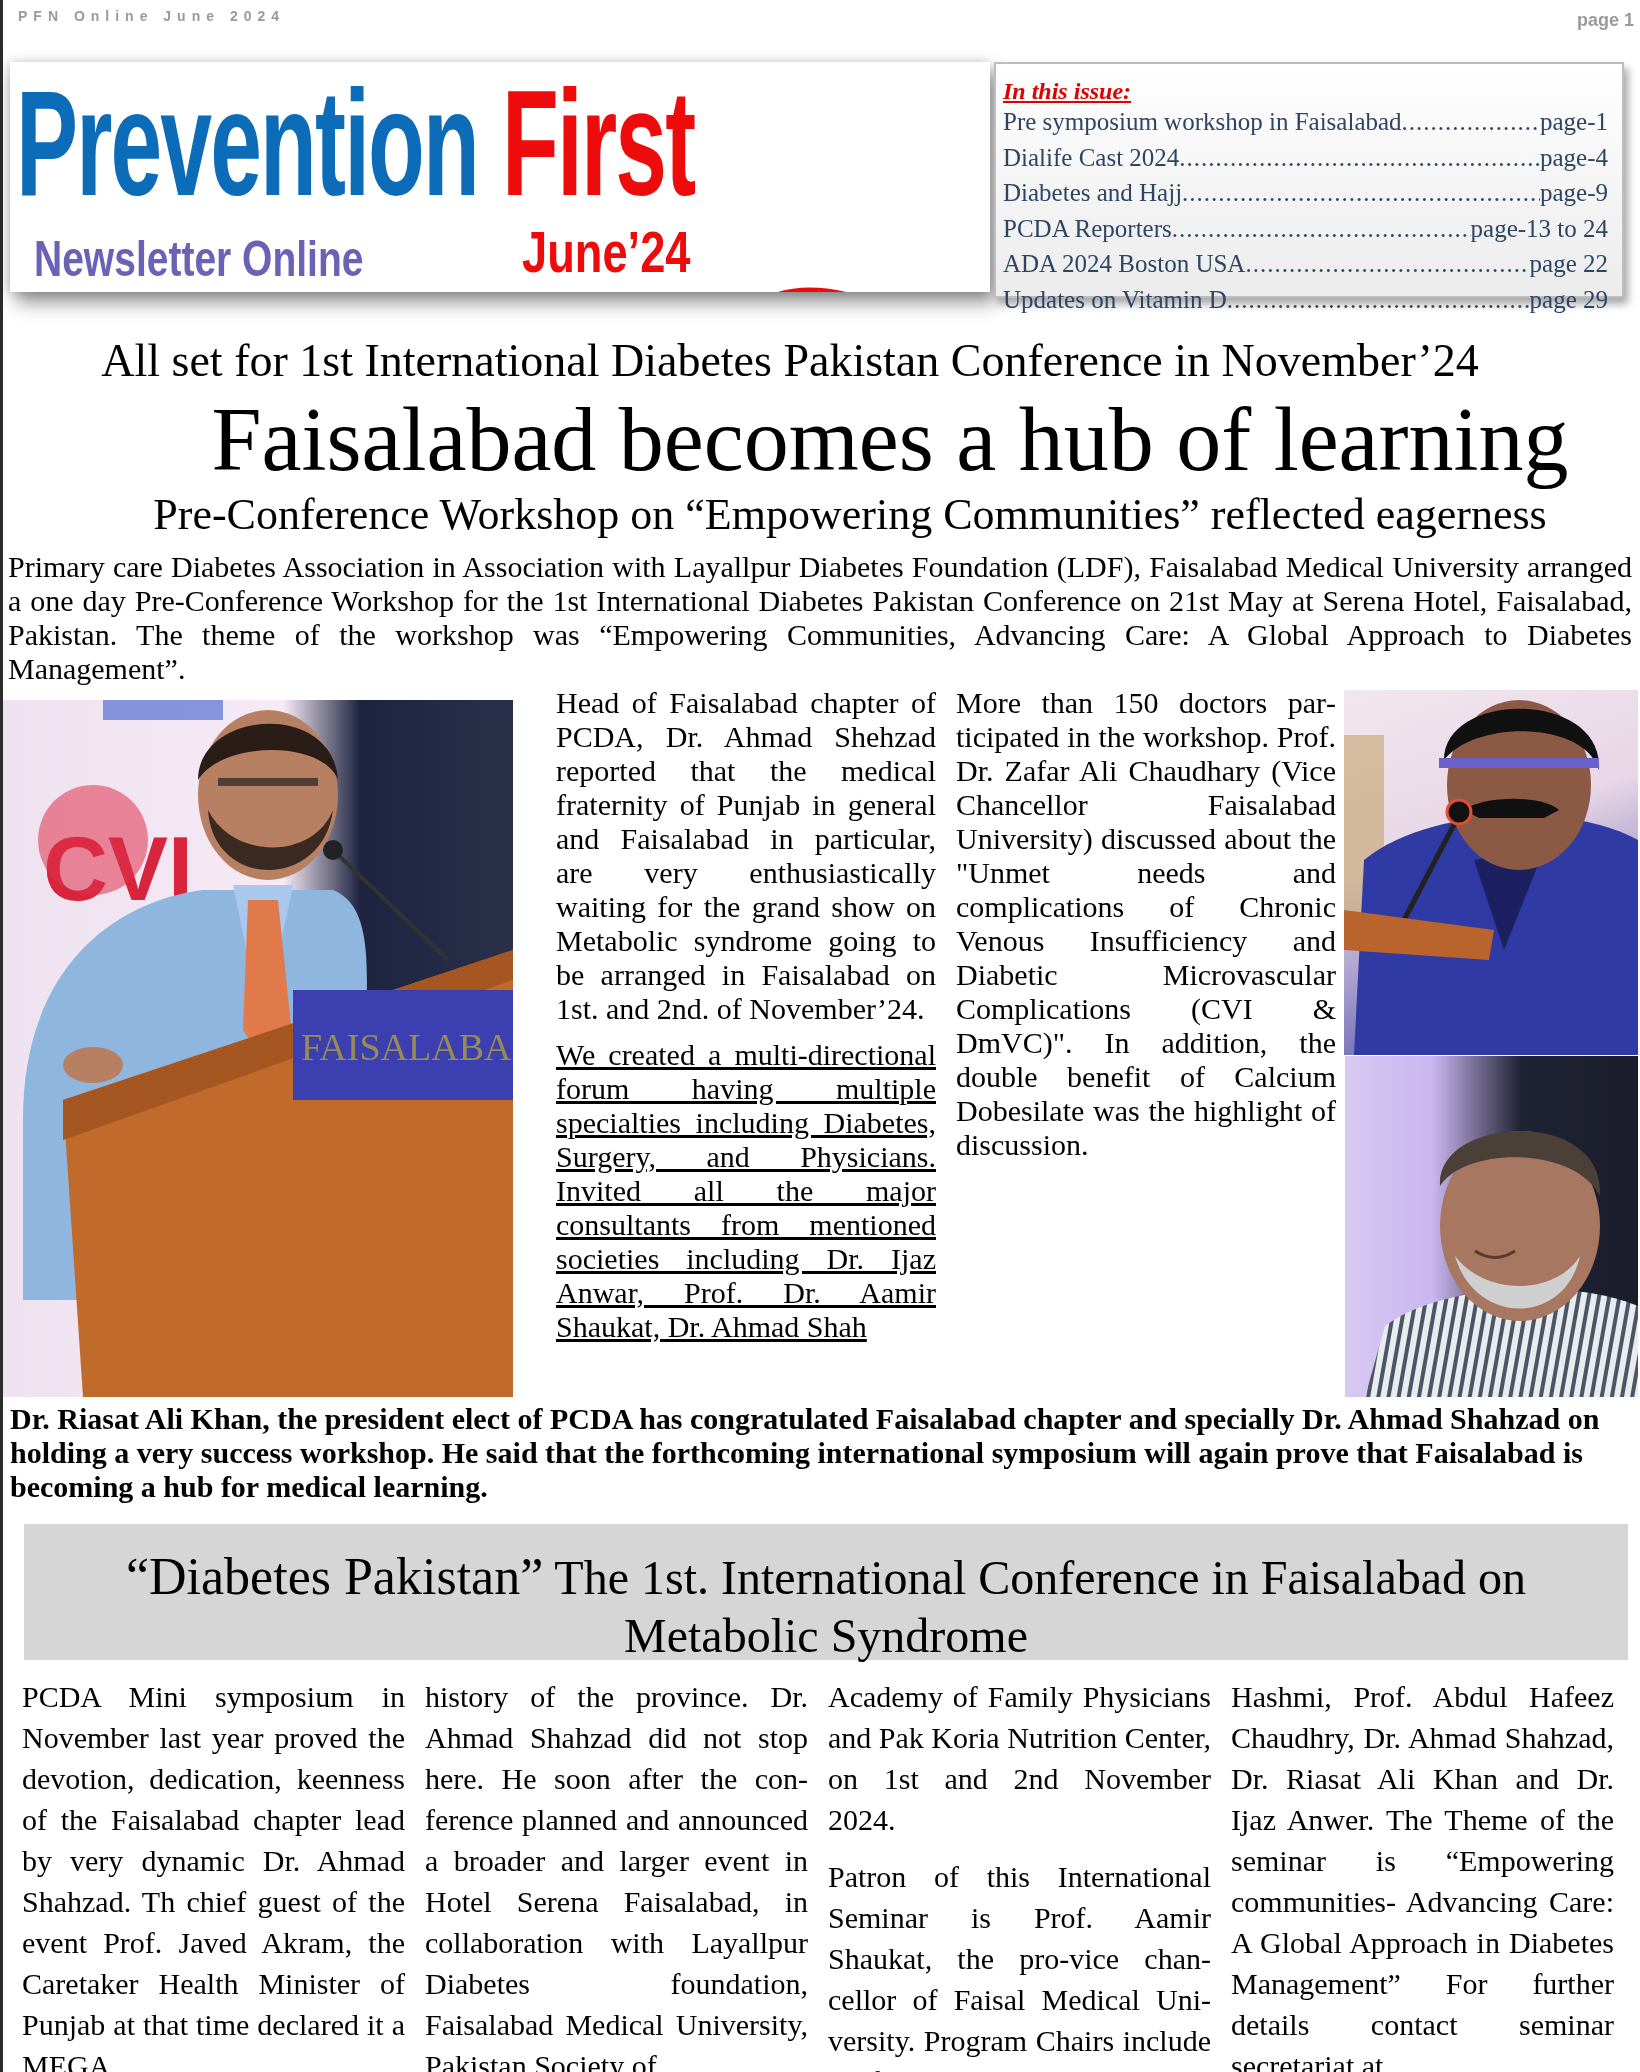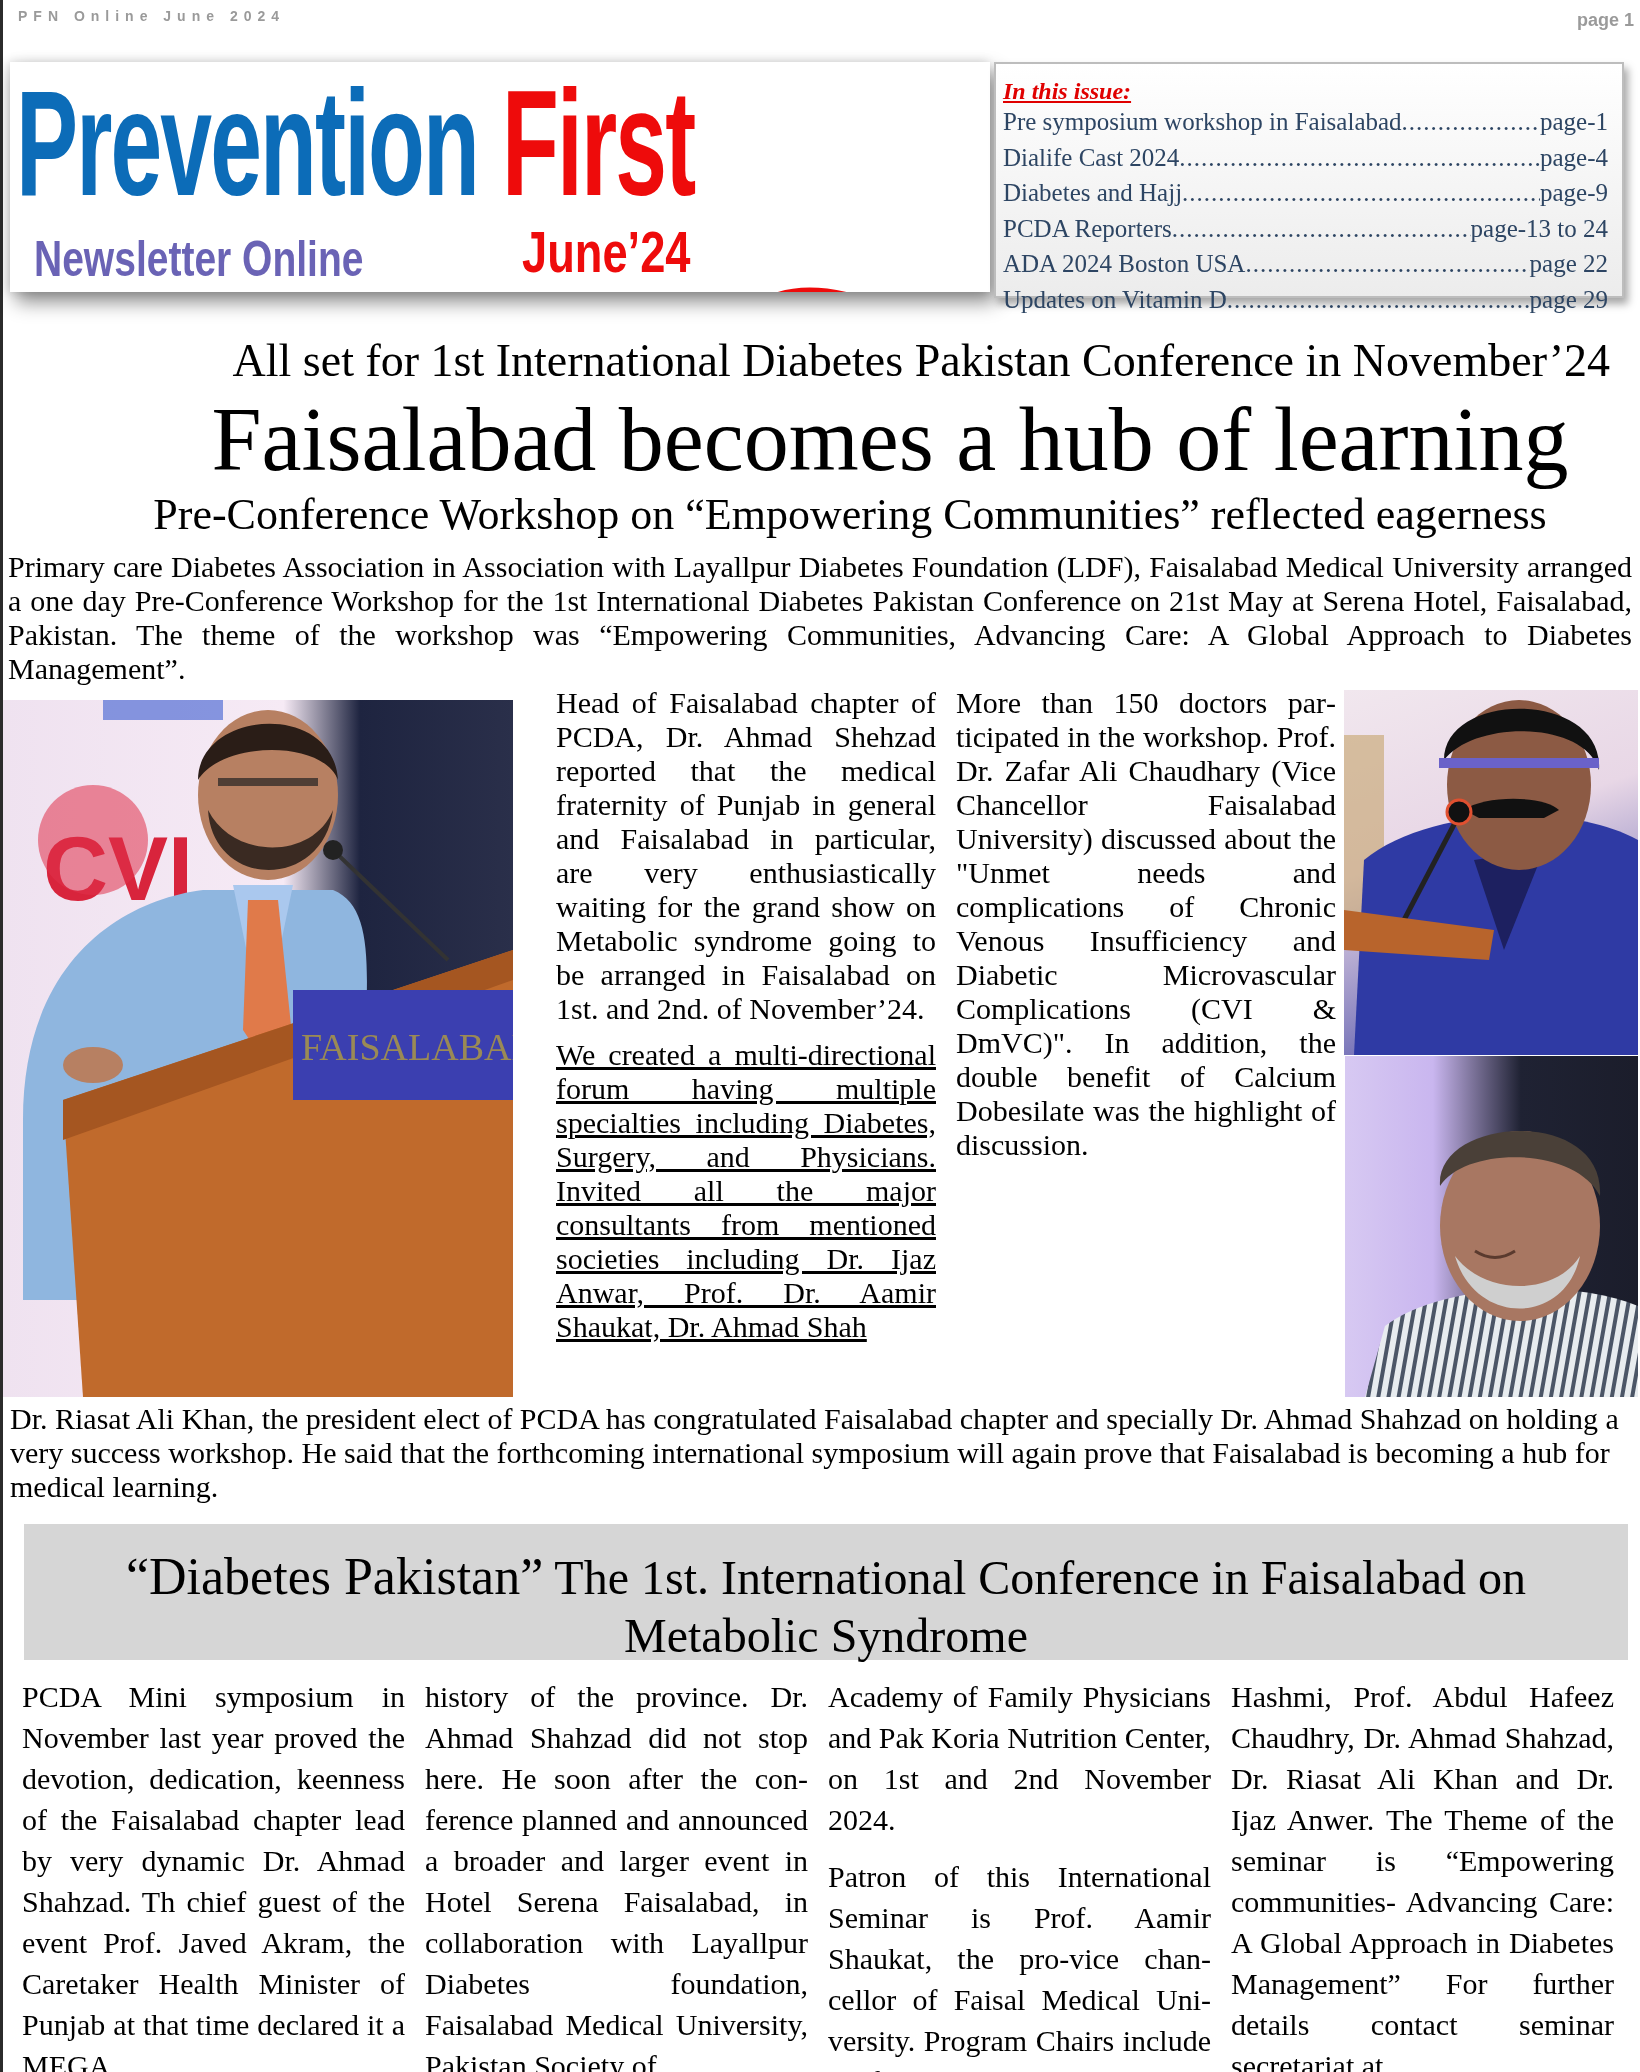--- a/index.html
+++ b/index.html
@@ -66,21 +66,21 @@
   .toc-item {
     display: flex; font-size: 25px; line-height: 35.5px; color: #2d4563; width: 605px;
   }
   .toc-item .t { white-space: nowrap; }
   .toc-item .d { flex: 1; overflow: hidden; white-space: nowrap; letter-spacing: 1px; }
   .toc-item .d::after { content: "..............................................................................................................................."; }
   .toc-item .p { white-space: nowrap; }
 
   
   .kicker {
-    position: absolute; left: 0; width: 1640px; top: 333px; text-align: right;
+    position: absolute; left: 0; width: 1640px; top: 333px; text-align: center;
     font-size: 46px; line-height: 56px; padding-left: 0;
   }
   .kicker span { display: inline-block; transform: translateX(-30px); }
   .headline {
     position: absolute; left: 0; width: 1640px; top: 390px; text-align: center;
     font-size: 90px; line-height: 100px;
   }
   .headline span { display: inline-block; transform: translateX(70px); }
   .deck {
     position: absolute; left: 0; width: 1640px; top: 488px; text-align: center;
@@ -101,21 +101,21 @@
     background: linear-gradient(160deg, #f1e7ee 0%, #e8d7e6 40%, #3a3fa0 100%); }
   .photo-3 { left: 1345px; top: 1056px; width: 293px; height: 341px;
     background: linear-gradient(90deg, #d7c9f2 0%, #c9b6ef 30%, #1f2233 60%, #1b1d2b 100%); }
 
   .col-a { position: absolute; left: 556px; top: 686px; width: 380px; }
   .col-b { position: absolute; left: 956px; top: 686px; width: 380px; }
   .col-a p, .col-b p { margin: 0; }
   .col-a p + p, .col-b p + p { margin-top: 12px; text-decoration: underline; }
 
   .closing { position: absolute; left: 10px; top: 1402px; width: 1620px;
-    font-size: 30px; line-height: 34px; text-align: left; }
+    font-size: 30px; line-height: 34px; text-align: left; font-weight: bold; }
 
   .banner {
     position: absolute; left: 24px; top: 1524px; width: 1604px; height: 136px;
     background: #d6d6d6; text-align: center;
     font-size: 48px; line-height: 58px; padding-top: 24px; box-sizing: border-box;
   }
   .banner .big { font-size: 52px; }
 
   .cols4 { position: absolute; top: 1676px; left: 22px; width: 1600px; height: 400px; }
   .c4 { position: absolute; top: 0; width: 383px; font-size: 30px; line-height: 41px; text-align: justify; }

